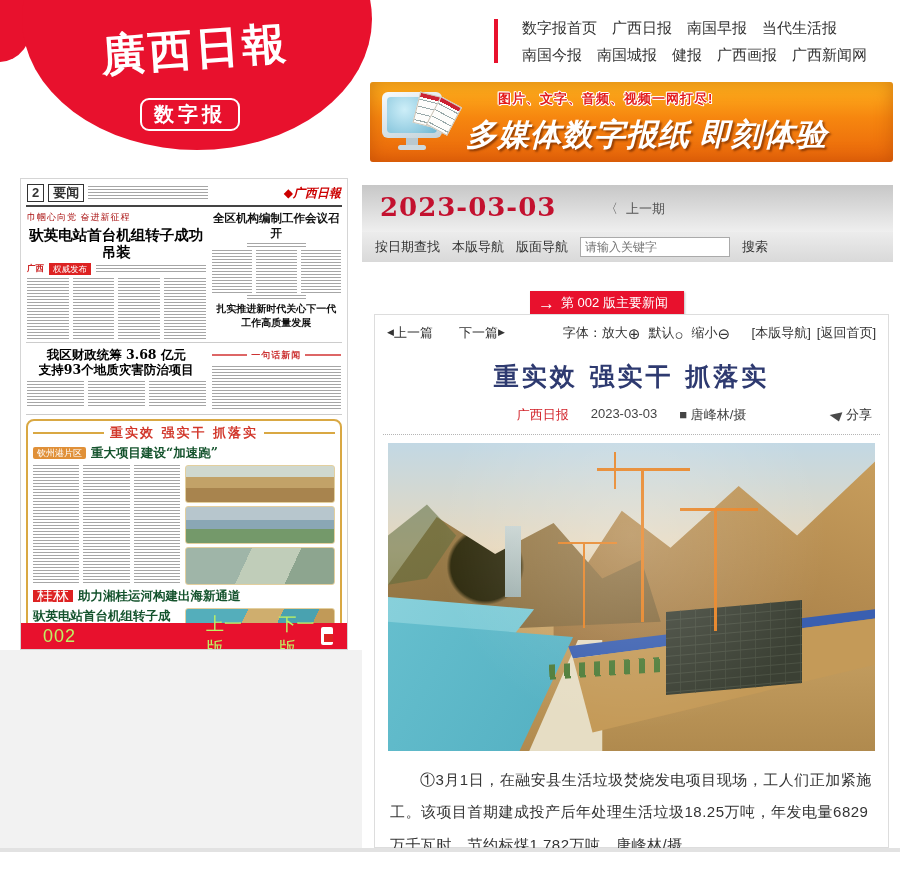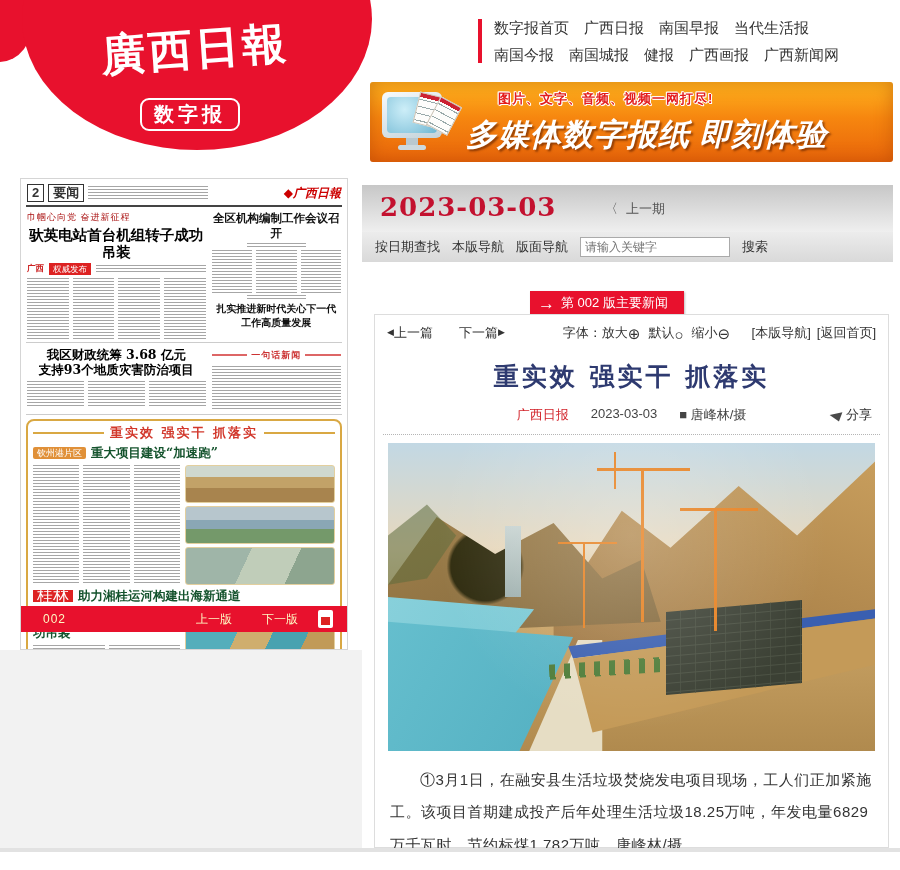--- a/index.html
+++ b/index.html
@@ -11,21 +11,21 @@
   .corner-red { position:absolute; left:0; top:0; width:34px; height:62px;
                 background:#e8112d; border-bottom-right-radius:46px 60px; }
   .logo-circle { position:absolute; left:22px; top:-112px; width:350px; height:262px;
                  background:#e8112d; border-radius:50%; }
   .logo-title { position:absolute; left:70px; top:20px; width:250px; text-align:center;
                 font-family:"DejaVu Serif",serif; font-size:44px; font-weight:bold;
                 color:#fff; transform:rotate(-4deg); letter-spacing:3px; }
   .logo-sub { position:absolute; left:140px; top:98px; padding:1px 12px;
               border:2px solid #fff; border-radius:9px; color:#fff; font-size:20px;
               font-weight:bold; letter-spacing:4px; }
-  .nav { position:absolute; left:478px; top:14px; }
+  .nav { position:absolute; left:494px; top:14px;padding-left:12px; }
   .nav-bar { position:absolute; left:0; top:5px; width:4px; height:44px; background:#e8112d; }
   .nav-row { margin-left:16px; height:27px; line-height:27px; font-size:15px; color:#333;
              display:flex; gap:15px; white-space:nowrap; }
   .nav-row span { cursor:pointer; }
 
   
   .banner { position:absolute; left:370px; top:82px; width:523px; height:80px;
             background:linear-gradient(180deg,#ffb41e,#f6860f 45%,#e9650a);
             border-radius:3px; overflow:hidden;
             box-shadow:inset 0 0 18px rgba(160,60,0,.45); }
@@ -96,22 +96,22 @@
   .g-photos { width:150px; display:flex; flex-direction:column; gap:3px; }
   .g-photo { height:38px; border-radius:3px; border:1px solid #e3cf9e; }
   .gp-a { background:linear-gradient(180deg,#cfd8cf 0 30%,#c2a268 30% 60%,#a8844e 60%); }
   .gp-b { background:linear-gradient(180deg,#b7c6cd 0 35%,#8aa7b5 35% 60%,#74996a 60%); }
   .gp-c { background:linear-gradient(115deg,#9fb5a8 0 40%,#c0cdb9 40% 70%,#8da58f 70%); }
   .g-bottom { display:flex; gap:5px; margin-top:2px; }
   .g-bl { flex:1; }
   .g-bl .ftcols { height:44px; margin-top:3px; }
   .g-photo-dam { width:150px; height:66px; border-radius:3px; border:1px solid #e3cf9e;
                  background:linear-gradient(115deg,#54aebb 0 35%,#cfae6e 35% 55%,#49a2b0 55% 75%,#c19a58 75%); }
-  .t-footer { position:absolute; left:0; bottom:17px; width:100%; height:26px; background:#e8112d;
-              display:flex; align-items:center; color:#fef9c3; font-size:12px; }
+  .t-footer { position:absolute; left:0; bottom:0; width:100%; height:26px; background:#e8112d;
+              display:flex; align-items:center; color:#bef264; font-size:18px; }
   .t-footer .pg { margin-left:22px; letter-spacing:1px; }
   .t-footer .lnk1 { margin-left:130px; }
   .t-footer .lnk2 { margin-left:30px; }
   .pdf-icon { margin-left:auto; margin-right:14px; width:15px; height:18px; background:#fff;
               border-radius:2px; position:relative; }
   .pdf-icon::after { content:""; position:absolute; left:3px; top:7px; width:9px; height:8px;
                      background:#d22; }
   .left-filler { position:absolute; left:0; top:650px; width:362px; height:198px; background:#f2f2f2; }
 
   

